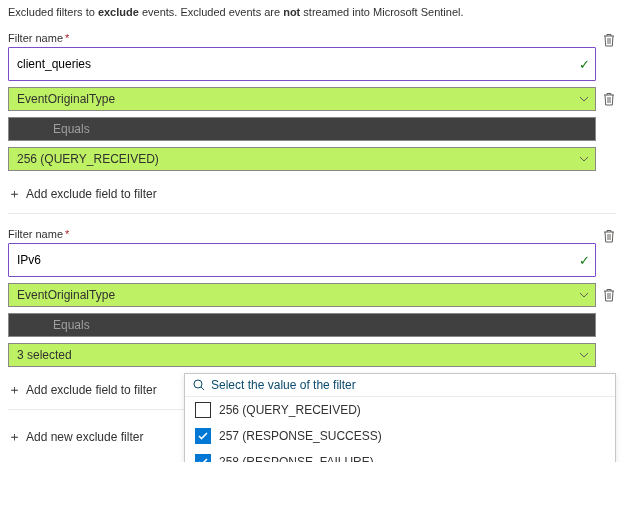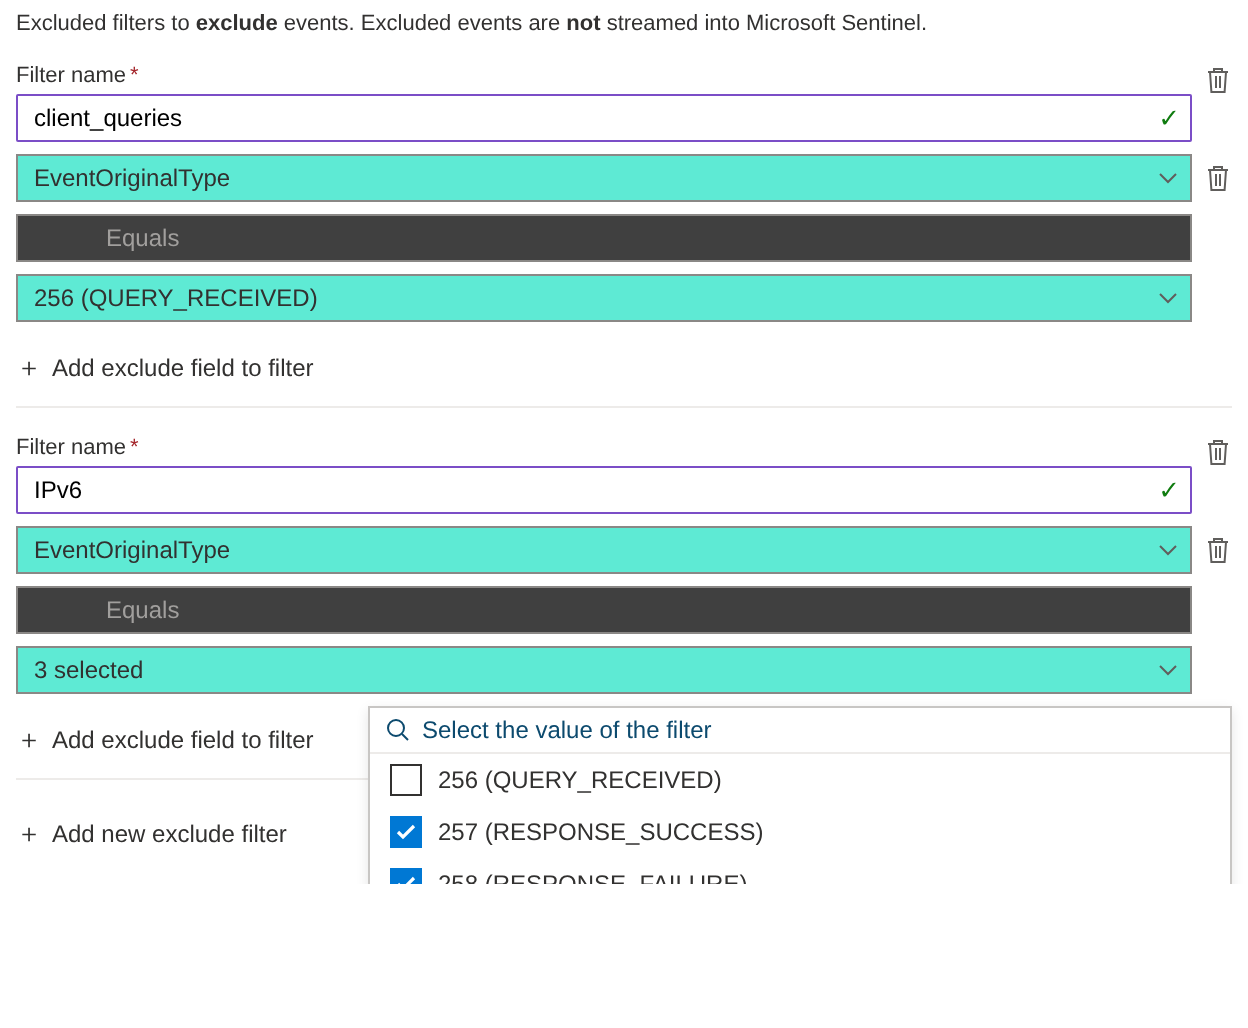--- a/index.html
+++ b/index.html
@@ -20,37 +20,37 @@
   .req { color: #a4262c; margin-left: 2px; }
   .trash {
     width: 14px; height: 14px; flex: 0 0 14px;
     margin-left: 6px; display:flex; align-items:center; justify-content:center;
     color:#605e5c; cursor:pointer;
   }
   .trash svg { width:12px; height:14px; }
   .field-wrap { display:flex; align-items:center; margin-bottom:6px; }
   .field-wrap .ctrl { flex:1; }
   .name-input {
-    width:100%; height:24px;
+    width:100%; height:34px;
     border:1px solid #7b4ec7;
     border-radius:1px;
     padding:0 24px 0 8px;
     font-size:12px;
     outline:none;
     position:relative;
   }
   .name-wrap { position:relative; flex:1; }
   .name-wrap .check {
     position:absolute; right:6px; top:50%; transform:translateY(-50%);
     color:#107c10; font-size:13px; pointer-events:none;
   }
   .select {
     width:100%; height:24px;
     border:1px solid #8a8886;
-    background:#5eead4;
+    background:#bef264;
     display:flex; align-items:center; justify-content:space-between;
     padding:0 6px 0 8px; font-size:12px;
     cursor:pointer;
   }
   .select.disabled {
     background:#404040; color:#a19f9d; cursor:default;padding-left:44px;
   }
   .chev { color:#605e5c; }
   .chev svg { width:10px; height:6px; display:block; }
   .addline {

